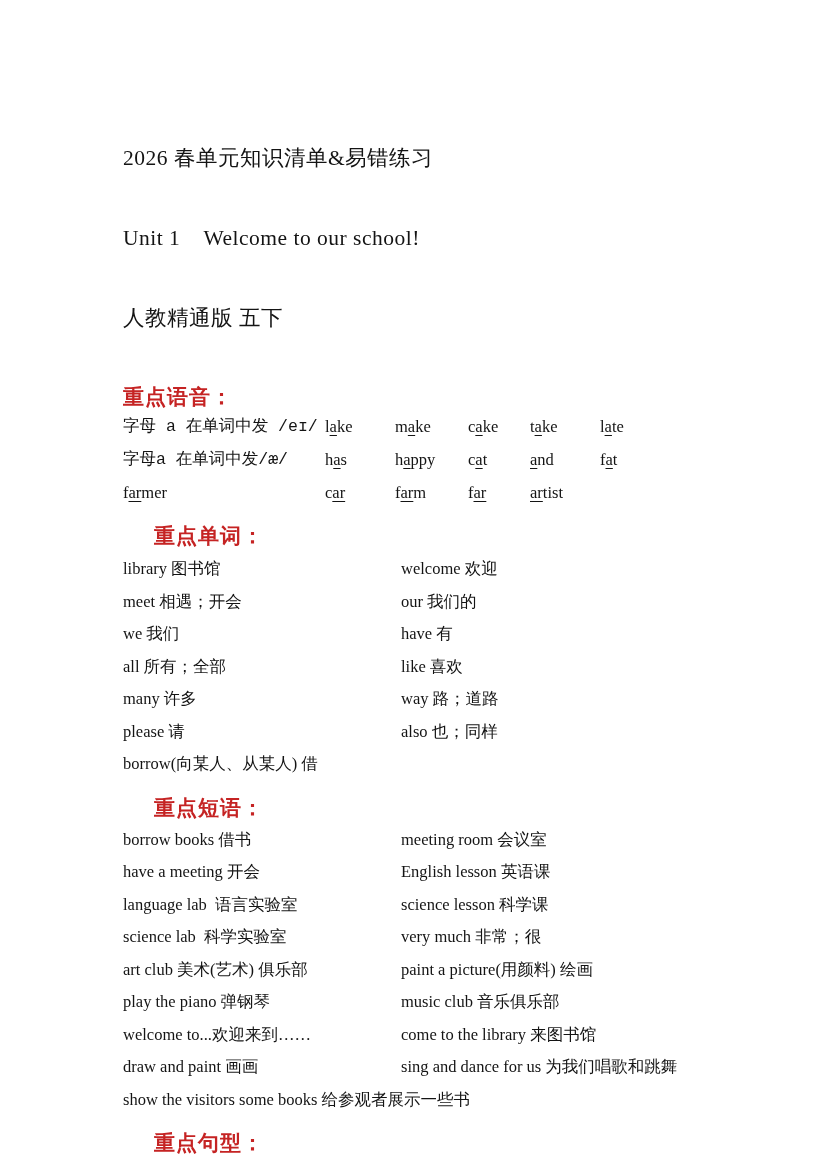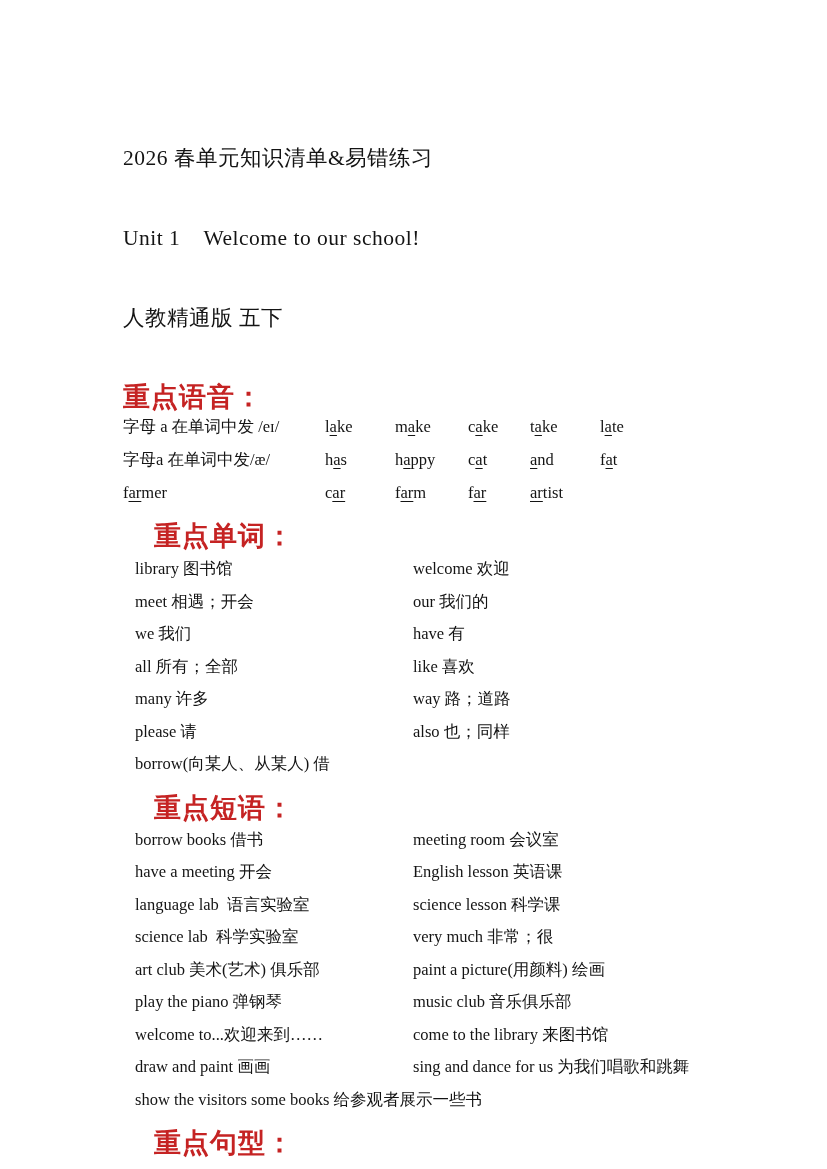--- a/index.html
+++ b/index.html
@@ -18,53 +18,53 @@
   .titles { text-align: left; white-space: pre; }
   .title-line {
     font-size: 21.5px;
     line-height: 44px;
     letter-spacing: 0.5px;
   }
 
   
   .section-heading {
     color: var(--accent);
-    font-size: 27px;
+    font-size: 21px;
     font-weight: bold;
     line-height: 26px;
     margin: 0;
     letter-spacing: 1px;
   }
   .mt-title { margin-top: 8px; }
   .mt-section { margin-top: 14px; margin-left: 31px; }
 
   
   .ph-rows { margin-top: 0; }
   .ph-row {
     display: grid;
     grid-template-columns: 202px 70px 73px 62px 70px auto;
     font-size: 16.5px;
     line-height: 33px;
     white-space: pre;
   }
-  .ph-label { white-space: pre; }
+  .ph-label { white-space: pre; font-family: Liberation Mono, monospace; }
   .ph-word u { text-decoration: underline; text-underline-offset: 3px; }
 
   
   .pairs { display: block; }
   .pairs.words-list  { margin-top: 4px; }
   .pairs.phrase-list { margin-top: 3px; }
   .pair-row {
     display: grid;
     grid-template-columns: 278px 1fr;
     font-size: 16.5px;
     line-height: 32.5px;
   }
   .pair-row .cell-full { grid-column: 1 / span 2; }
-  .cell { white-space: pre; margin-left: 12px; }
+  .cell { white-space: pre; }
 </style>
 </head>
 <body>
 
 <div class="page">
 
   <header class="titles">
     <div class="title-line">2026 春单元知识清单&amp;易错练习</div>
     <div class="title-line">Unit 1    Welcome to our school!</div>
     <div class="title-line">人教精通版 五下</div>

